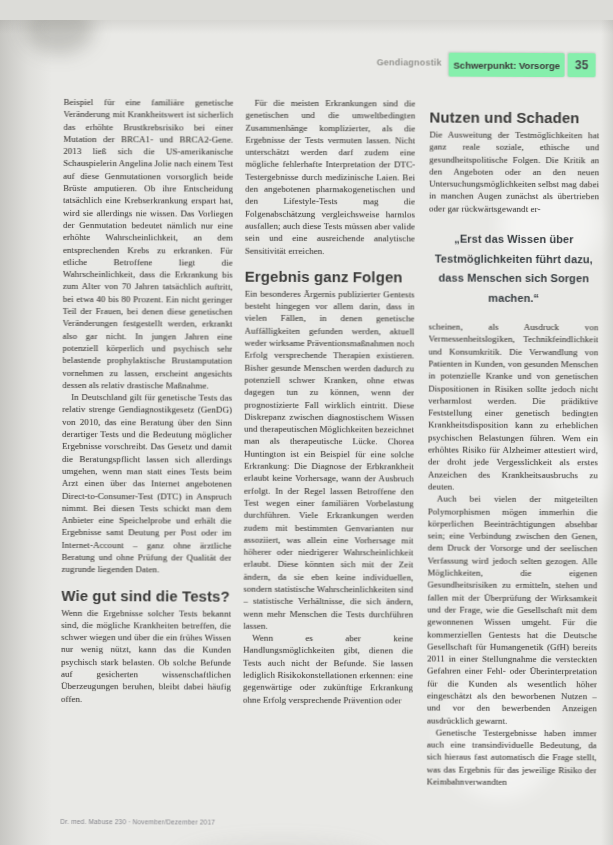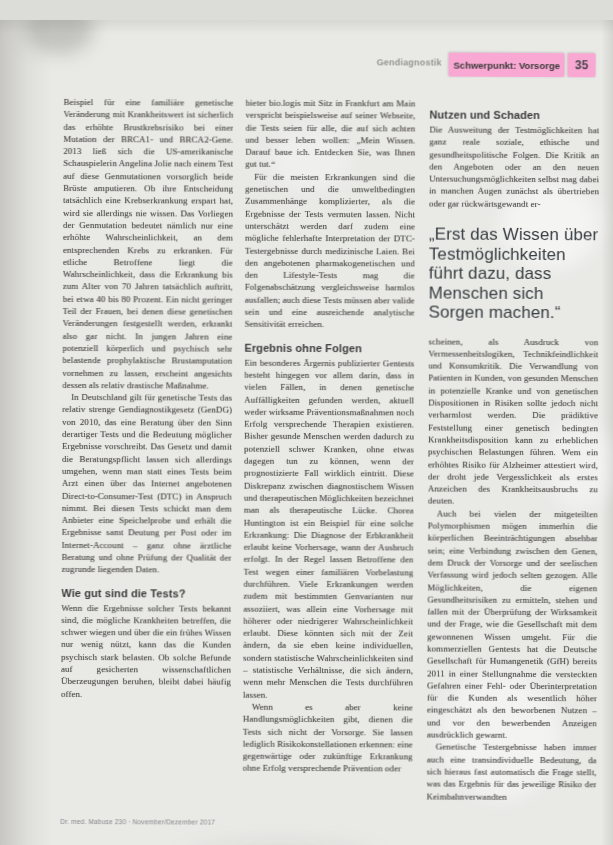--- a/index.html
+++ b/index.html
@@ -18,38 +18,38 @@
   .sm4{left:545px;top:400px;width:70px;height:90px;background:rgba(255,255,255,.38);}
   .sm5{left:270px;top:110px;width:80px;height:60px;background:rgba(255,255,255,.30);}
   .sm6{left:180px;top:820px;width:200px;height:40px;background:rgba(130,128,122,.10);}
 
   .content{position:absolute;left:0;top:0;width:613px;height:845px;transform:rotate(.25deg);transform-origin:50% 50%;}
 
   
   .hdr-section{position:absolute;left:320px;top:37px;width:120px;text-align:right;
     font-family:"Liberation Sans",sans-serif;font-size:9px;font-weight:bold;color:#94948f;
     filter:blur(.4px);letter-spacing:.2px;}
-  .hdr-box{position:absolute;top:32px;height:24px;background:#f9a8d4;border-radius:2px;
+  .hdr-box{position:absolute;top:32px;height:24px;background:#86efac;border-radius:2px;
     display:flex;align-items:center;justify-content:center;box-shadow:0 0 2px rgba(120,120,115,.25);}
   .hdr-focus{left:447px;width:116px;font-family:"Liberation Sans",sans-serif;font-size:9.5px;
     font-weight:bold;color:#3a3a38;filter:blur(.35px);}
   .hdr-page{left:566px;width:28px;font-family:"Liberation Sans",sans-serif;font-size:12px;
     font-weight:bold;color:#45454a;filter:blur(.3px);}
 
   
   .col{position:absolute;top:77px;width:170px;height:718px;overflow:hidden;}
   .col1{left:62px;} .col2{left:244px;} .col3{left:428px;}
   .p{margin:0;font-size:9px;line-height:12.3px;text-align:justify;color:#514f4c;
      hyphens:auto;-webkit-hyphens:auto;filter:blur(.42px);letter-spacing:.05px;
      text-shadow:0 0 .7px rgba(90,88,84,.55);}
   .ind{text-indent:9px;}
-  .colhead{margin:11px 0 3px 0;font-family:"Liberation Sans",sans-serif;font-size:11px;
+  .colhead{margin:11px 0 3px 0;font-family:"Liberation Sans",sans-serif;font-size:15px;
      font-weight:bold;color:#3c3c3a;filter:blur(.35px);letter-spacing:.1px;}
-  .quote{margin:15px 0 13px 0;font-family:"Liberation Sans",sans-serif;font-size:17px;
-     line-height:19.5px;font-weight:normal;color:#383e42;text-align:left;filter:blur(.35px);
+  .quote{margin:15px 0 13px 0;font-family:"Liberation Sans",sans-serif;font-size:11px;
+     line-height:19.5px;font-weight:bold;color:#383e42;text-align:center;filter:blur(.35px);
      letter-spacing:.1px;hyphens:none;}
 
   .footer{position:absolute;left:62px;top:799px;font-family:"Liberation Sans",sans-serif;
      font-size:6.5px;color:#84848a;filter:blur(.45px);letter-spacing:.2px;}
 </style>
 </head>
 <body>
 
 <div class="page">
   <div class="edge edge-left"></div>
@@ -74,25 +74,24 @@
     </div>
 
     <div class="col col1">
       <p class="p">Beispiel für eine familiäre genetische Veränderung mit Krankheitswert ist sicherlich das erhöhte Brustkrebsrisiko bei einer Mutation der BRCA1- und BRCA2-Gene. 2013 ließ sich die US-amerikanische Schauspielerin Angelina Jolie nach einem Test auf diese Genmutationen vorsorglich beide Brüste amputieren. Ob ihre Entscheidung tatsächlich eine Krebserkrankung erspart hat, wird sie allerdings nie wissen. Das Vorliegen der Genmutation bedeutet nämlich nur eine erhöhte Wahrscheinlichkeit, an dem entsprechenden Krebs zu erkranken. Für etliche Betroffene liegt die Wahrscheinlichkeit, dass die Erkrankung bis zum Alter von 70 Jahren tatsächlich auftritt, bei etwa 40 bis 80 Prozent. Ein nicht geringer Teil der Frauen, bei denen diese genetischen Veränderungen festgestellt werden, erkrankt also gar nicht. In jungen Jahren eine potenziell körperlich und psychisch sehr belastende prophylaktische Brustamputation vornehmen zu lassen, erscheint angesichts dessen als relativ drastische Maßnahme.</p>
       <p class="p ind">In Deutschland gilt für genetische Tests das relativ strenge Gendiagnostikgesetz (GenDG) von 2010, das eine Beratung über den Sinn derartiger Tests und die Bedeutung möglicher Ergebnisse vorschreibt. Das Gesetz und damit die Beratungspflicht lassen sich allerdings umgehen, wenn man statt eines Tests beim Arzt einen über das Internet angebotenen Direct-to-Consumer-Test (DTC) in Anspruch nimmt. Bei diesen Tests schickt man dem Anbieter eine Speichelprobe und erhält die Ergebnisse samt Deutung per Post oder im Internet-Account – ganz ohne ärztliche Beratung und ohne Prüfung der Qualität der zugrunde liegenden Daten.</p>
       <h3 class="colhead">Wie gut sind die Tests?</h3>
       <p class="p">Wenn die Ergebnisse solcher Tests bekannt sind, die mögliche Krankheiten betreffen, die schwer wiegen und über die ein frühes Wissen nur wenig nützt, kann das die Kunden psychisch stark belasten. Ob solche Befunde auf gesicherten wissenschaftlichen Überzeugungen beruhen, bleibt dabei häufig offen.</p>
     </div>
 
     <div class="col col2">
-      <p class="p">bieter bio.logis mit Sitz in Frankfurt am Main verspricht beispielsweise auf seiner Webseite, die Tests seien für alle, die auf sich achten und besser leben wollen: „Mein Wissen. Darauf baue ich. Entdecken Sie, was Ihnen gut tut.“</p>
       <p class="p ind">Für die meisten Erkrankungen sind die genetischen und die umweltbedingten Zusammenhänge komplizierter, als die Ergebnisse der Tests vermuten lassen. Nicht unterschätzt werden darf zudem eine mögliche fehlerhafte Interpretation der DTC-Testergebnisse durch medizinische Laien. Bei den angebotenen pharmakogenetischen und den Lifestyle-Tests mag die Folgenabschätzung vergleichsweise harmlos ausfallen; auch diese Tests müssen aber valide sein und eine ausreichende analytische Sensitivität erreichen.</p>
-      <h3 class="colhead">Ergebnis ohne Folgen</h3>
+      <h3 class="colhead">Ergebnis ganz Folgen</h3>
       <p class="p">Ein besonderes Ärgernis publizierter Gentests besteht hingegen vor allem darin, dass in vielen Fällen, in denen genetische Auffälligkeiten gefunden werden, aktuell weder wirksame Präventionsmaßnahmen noch Erfolg versprechende Therapien existieren. Bisher gesunde Menschen werden dadurch zu potenziell schwer Kranken, ohne etwas dagegen tun zu können, wenn der prognostizierte Fall wirklich eintritt. Diese Diskrepanz zwischen diagnostischem Wissen und therapeutischen Möglichkeiten bezeichnet man als therapeutische Lücke. Chorea Huntington ist ein Beispiel für eine solche Erkrankung: Die Diagnose der Erbkrankheit erlaubt keine Vorhersage, wann der Ausbruch erfolgt. In der Regel lassen Betroffene den Test wegen einer familiären Vorbelastung durchführen. Viele Erkrankungen werden zudem mit bestimmten Genvarianten nur assoziiert, was allein eine Vorhersage mit höherer oder niedrigerer Wahrscheinlichkeit erlaubt. Diese könnten sich mit der Zeit ändern, da sie eben keine individuellen, sondern statistische Wahrscheinlichkeiten sind – statistische Verhältnisse, die sich ändern, wenn mehr Menschen die Tests durchführen lassen.</p>
-      <p class="p ind">Wenn es aber keine Handlungsmöglichkeiten gibt, dienen die Tests sich nicht der Vorsorge. Sie lassen lediglich Risikokonstellationen erkennen: eine gegenwärtige oder zukünftige Erkrankung ohne Erfolg versprechende Prävention oder</p>
+      <p class="p ind">Wenn es aber keine Handlungsmöglichkeiten gibt, dienen die Tests auch nicht der Befunde. Sie lassen lediglich Risikokonstellationen erkennen: eine gegenwärtige oder zukünftige Erkrankung ohne Erfolg versprechende Prävention oder</p>
     </div>
 
     <div class="col col3">
       <h3 class="colhead">Nutzen und Schaden</h3>
       <p class="p">Die Ausweitung der Testmöglichkeiten hat ganz reale soziale, ethische und gesundheitspolitische Folgen. Die Kritik an den Angeboten oder an den neuen Untersuchungsmöglichkeiten selbst mag dabei in manchen Augen zunächst als übertrieben oder gar rückwärtsgewandt er-</p>
       <blockquote class="quote">„Erst das Wissen über Testmöglichkeiten führt dazu, dass Menschen sich Sorgen machen.“</blockquote>
       <p class="p">scheinen, als Ausdruck von Vermessenheitslogiken, Technikfeindlichkeit und Konsumkritik. Die Verwandlung von Patienten in Kunden, von gesunden Menschen in potenzielle Kranke und von genetischen Dispositionen in Risiken sollte jedoch nicht verharmlost werden. Die prädiktive Feststellung einer genetisch bedingten Krankheitsdisposition kann zu erheblichen psychischen Belastungen führen. Wem ein erhöhtes Risiko für Alzheimer attestiert wird, der droht jede Vergesslichkeit als erstes Anzeichen des Krankheitsausbruchs zu deuten.</p>
       <p class="p ind">Auch bei vielen der mitgeteilten Polymorphismen mögen immerhin die körperlichen Beeinträchtigungen absehbar sein; eine Verbindung zwischen den Genen, dem Druck der Vorsorge und der seelischen Verfassung wird jedoch selten gezogen. Alle Möglichkeiten, die eigenen Gesundheitsrisiken zu ermitteln, stehen und fallen mit der Überprüfung der Wirksamkeit und der Frage, wie die Gesellschaft mit dem gewonnenen Wissen umgeht. Für die kommerziellen Gentests hat die Deutsche Gesellschaft für Humangenetik (GfH) bereits 2011 in einer Stellungnahme die versteckten Gefahren einer Fehl- oder Überinterpretation für die Kunden als wesentlich höher eingeschätzt als den beworbenen Nutzen – und vor den bewerbenden Anzeigen ausdrücklich gewarnt.</p>
       <p class="p ind">Genetische Testergebnisse haben immer auch eine transindividuelle Bedeutung, da sich hieraus fast automatisch die Frage stellt, was das Ergebnis für das jeweilige Risiko der Keimbahnverwandten</p>
     </div>

